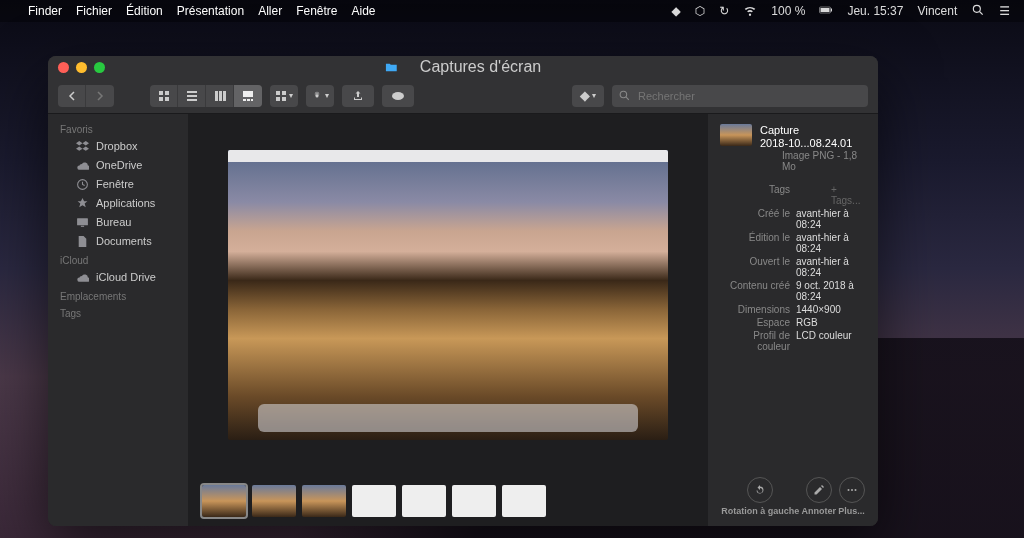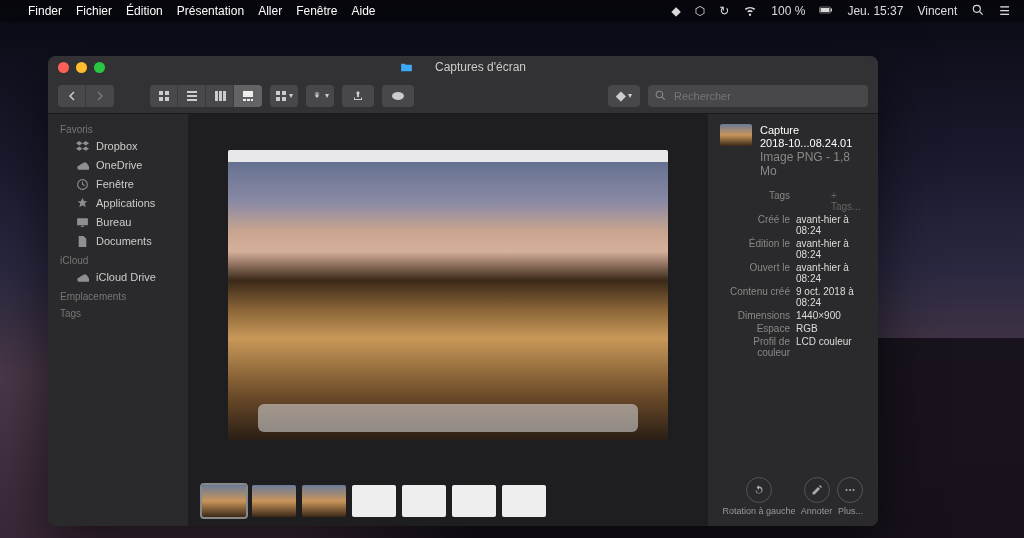--- a/index.html
+++ b/index.html
@@ -35,35 +35,35 @@
 }
 .titlebar {
   height: 22px; display: flex; align-items: center;
   background: #323234; position: relative;
 }
 .traffic { display: flex; gap: 7px; padding-left: 10px; }
 .traffic span { width: 11px; height: 11px; border-radius: 50%; }
 .traffic .close { background: #ff5f57; }
 .traffic .min { background: #ffbd2e; }
 .traffic .max { background: #28c940; }
-.titlebar .title { position: absolute; left: 50%; transform: translateX(-50%); color: #ccc; font-size: 12px; display: flex; align-items: center; gap: 22px; }
+.titlebar .title { position: absolute; left: 50%; transform: translateX(-50%); color: #ccc; font-size: 16px; display: flex; align-items: center; gap: 22px; }
 .titlebar .title svg { width: 13px; height: 13px; }
 
 .toolbar {
   height: 36px; background: #323234; border-bottom: 1px solid #1a1a1c;
   display: flex; align-items: center; padding: 0 10px; gap: 8px;
 }
 .toolbar .seg { display: flex; background: #48484a; border-radius: 4px; height: 22px; overflow: hidden; }
 .toolbar .seg button { background: transparent; border: 0; width: 28px; display: flex; align-items: center; justify-content: center; border-right: 1px solid #3a3a3c; }
 .toolbar .seg button:last-child { border-right: 0; }
 .toolbar .seg button.active { background: #636365; }
 .toolbar button svg, .toolbar button span.glyph { color: #ddd; fill: #ddd; }
 .toolbar .spacer { flex: 1; }
 .toolbar .single { background: #48484a; border: 0; height: 22px; border-radius: 4px; width: 32px; display: flex; align-items: center; justify-content: center; }
-.toolbar .search { background: #48484a; border: 0; height: 22px; border-radius: 4px; width: 220px; color: #aaa; padding: 0 8px 0 26px; font-size: 11px; }
+.toolbar .search { background: #48484a; border: 0; height: 22px; border-radius: 4px; width: 256px; color: #aaa; padding: 0 8px 0 26px; font-size: 11px; }
 .search-wrap { position: relative; }
 .search-wrap svg { position: absolute; left: 6px; top: 4px; width: 13px; height: 13px; fill: #888; }
 
 .body { flex: 1; display: flex; min-height: 0; }
 
 .sidebar {
   width: 140px; background: #2a2a2c; padding: 6px 0;
   font-size: 11px; color: #999; overflow-y: auto;
 }
 .sidebar .group-label { padding: 4px 12px 2px; font-size: 10px; color: #777; }
@@ -92,27 +92,27 @@
 .thumb.dune { background: linear-gradient(180deg, #6a7a9a 0%, #c8955a 50%, #3a2818 100%); }
 .thumb.doc { background: #eee; }
 
 .info {
   width: 170px; background: #2a2a2c; padding: 10px 12px;
   display: flex; flex-direction: column; color: #ccc; font-size: 10px;
 }
 .info .file-head { display: flex; gap: 8px; margin-bottom: 12px; }
 .info .file-thumb { width: 32px; height: 22px; border-radius: 2px; background: linear-gradient(180deg, #6a7a9a 0%, #c8955a 50%, #3a2818 100%); flex-shrink: 0; }
 .info .file-name { font-size: 11px; color: #fff; line-height: 1.2; }
-.info .file-kind { color: #888; font-size: 12px; }
+.info .file-kind { color: #888; font-size: 10px; margin-left: 22px; }
 .info .meta-row { display: flex; margin-bottom: 2px; }
 .info .meta-label { width: 70px; text-align: right; color: #888; margin-right: 6px; }
 .info .meta-val { color: #ddd; flex: 1; }
 .info .meta-val.muted { color: #666; margin-left: 35px; }
 .info .actions { margin-top: auto; display: flex; justify-content: space-around; padding-top: 14px; }
-.info .action { display: flex; flex-direction: column; align-items: center; gap: 3px; color: #999; font-size: 9px; cursor: default; }
+.info .action { display: flex; flex-direction: column; align-items: center; gap: 3px; color: #999; font-size: 9px; cursor: default; font-weight: bold; }
 .info .action .circ { width: 26px; height: 26px; border: 1px solid #555; border-radius: 50%; display: flex; align-items: center; justify-content: center; }
 .info .action svg { width: 12px; height: 12px; fill: #aaa; }
 
 
 .bg-dune {
   position: absolute; bottom: 0; left: 0; right: 0; height: 200px;
   background: linear-gradient(135deg, transparent 40%, rgba(20,15,25,0.9) 55%);
   pointer-events: none;
 }
 </style>

